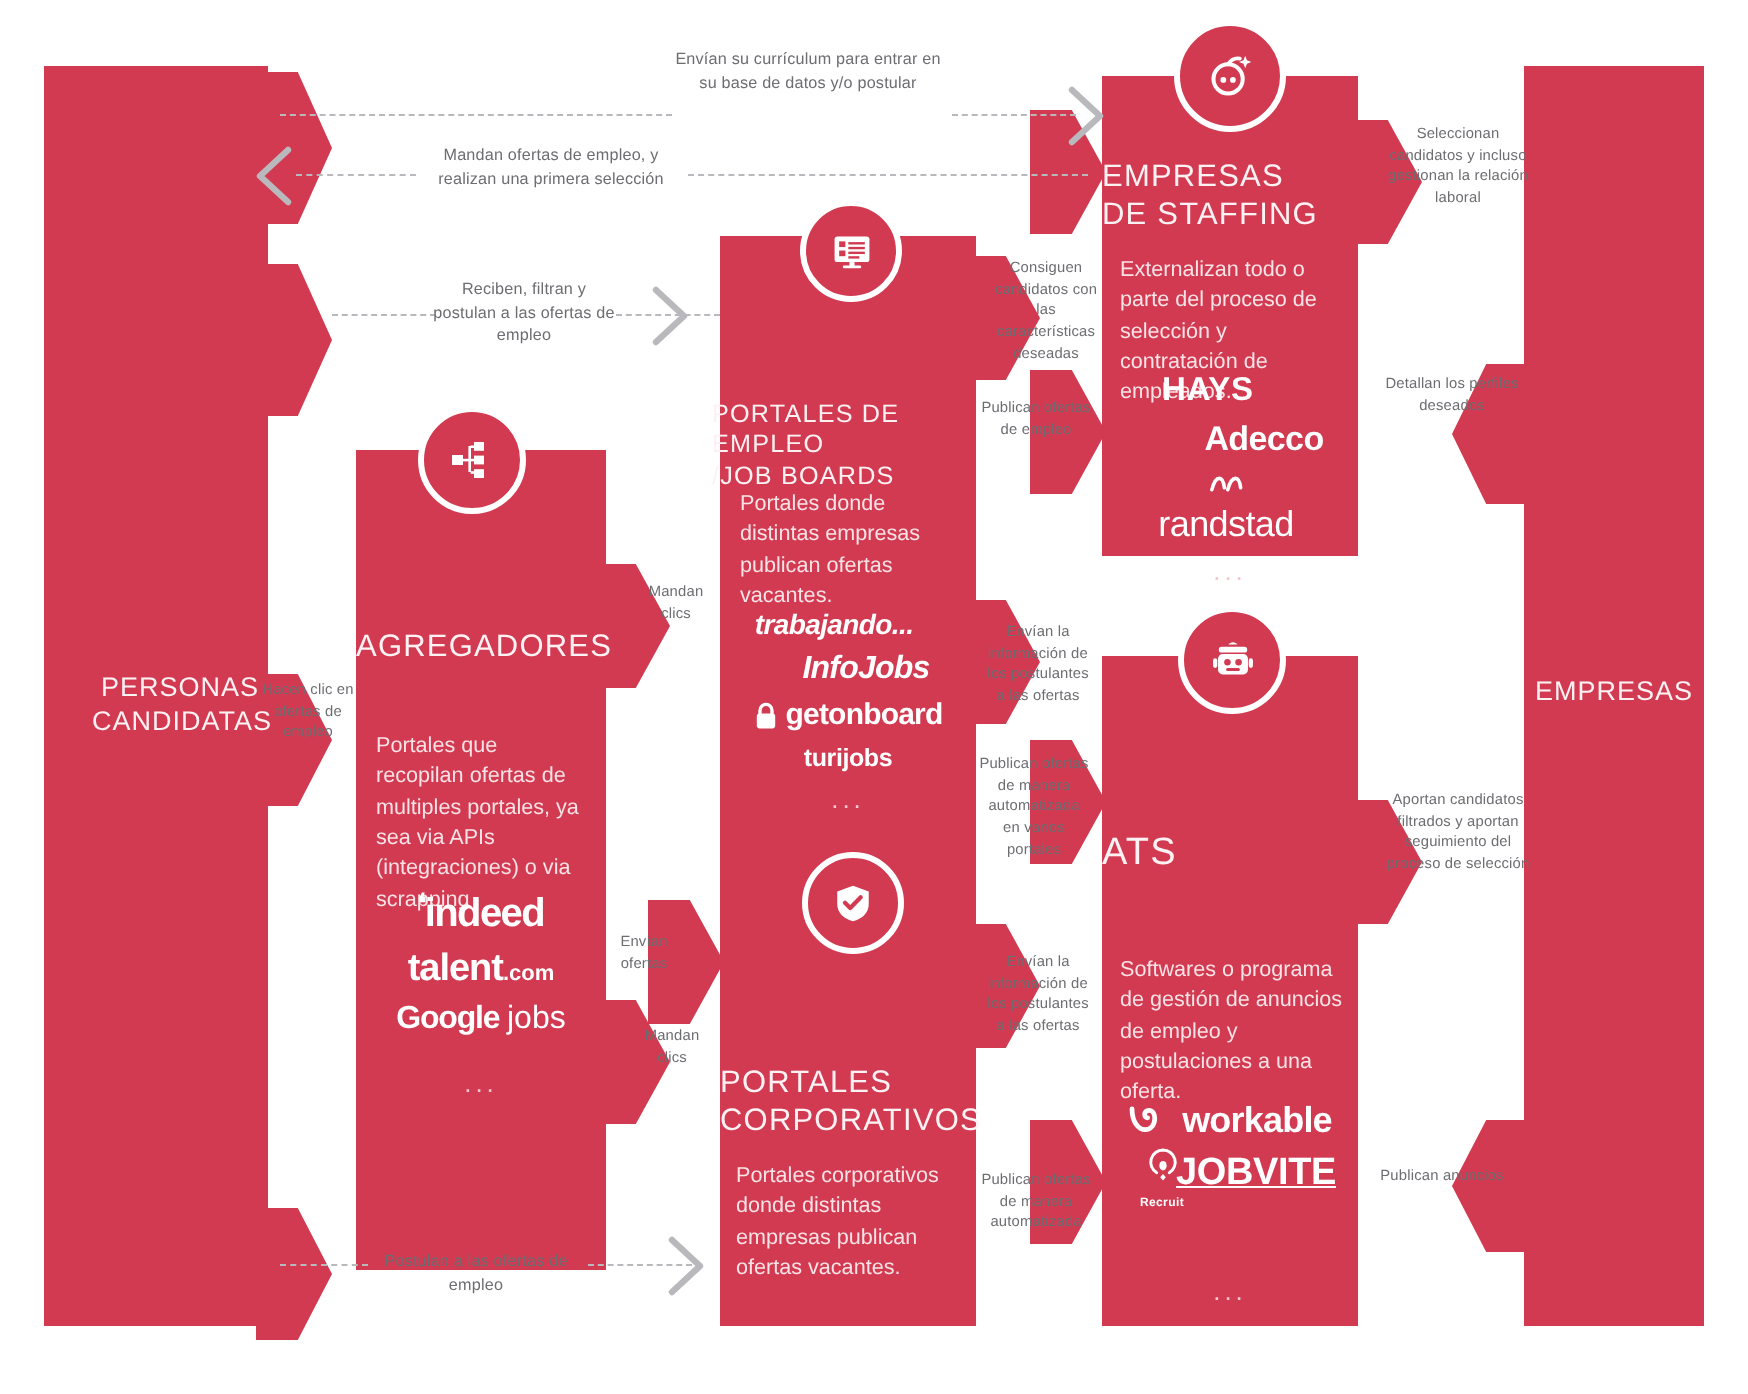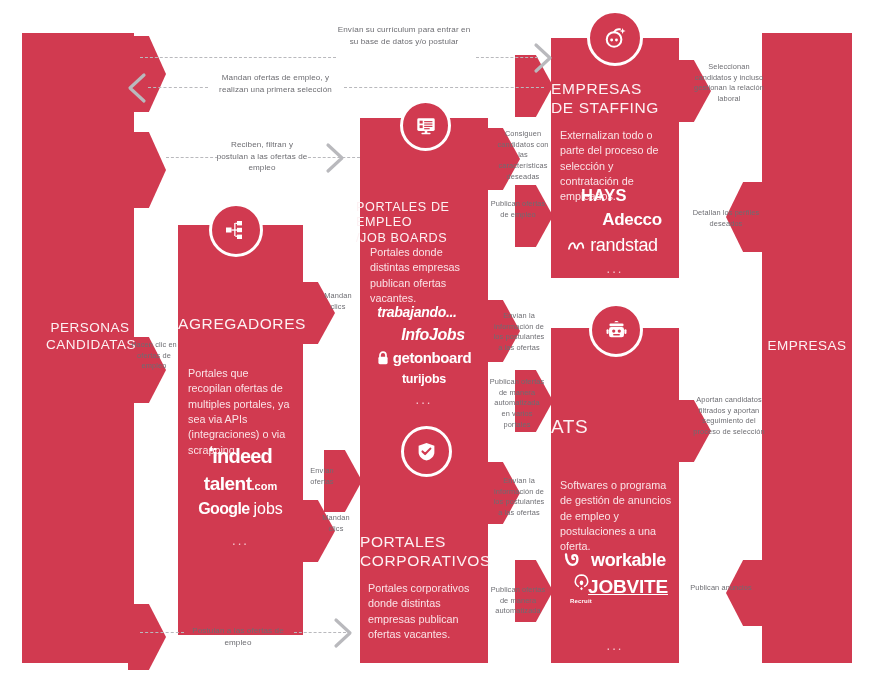--- a/index.html
+++ b/index.html
@@ -90,21 +90,21 @@
   </div>
 
   <div class="notch-r" style="left:128px;top:36px;width:38px;height:76px;"></div>
 
   <div class="notch-r" style="left:128px;top:132px;width:38px;height:76px;"></div>
 
   <div class="notch-r" style="left:128px;top:337px;width:38px;height:66px;"></div>
 
   <div class="notch-r" style="left:128px;top:604px;width:38px;height:66px;"></div>
 
-  <div class="abs side-label" style="left:22px;top:320px;width:112px;padding-left:24px;">
+  <div class="abs side-label" style="left:22px;top:336px;width:112px;padding-left:24px;">
     <div>PERSONAS</div>
     <div>CANDIDATAS</div>
   </div>
 
   <div class="col" style="left:762px;top:33px;width:90px;height:630px;">
   </div>
 
   <div class="notch-l" style="left:726px;top:182px;width:38px;height:70px;"></div>
 
   <div class="notch-l" style="left:726px;top:560px;width:38px;height:66px;"></div>
@@ -237,21 +237,21 @@
   <div class="abs col-title" style="left:551px;top:80px;width:128px;">
     <div>EMPRESAS</div>
     <div>DE STAFFING</div>
   </div>
   <div class="abs col-desc" style="left:560px;top:128px;width:110px;">
     <span>Externalizan todo o parte del proceso de selección y contratación de empleados.</span>
   </div>
   <div class="abs logos" style="left:551px;top:180px;width:128px;">
     <div class="logo logo-hays" style="margin-left:-22px;">HAYS</div>
     <div class="logo logo-adecco" style="margin-left:34px;">Adecco</div>
-    <div class="logo logo-randstad row-inline" style="gap:5px;margin-left:-4px;">
+    <div class="logo logo-randstad row-inline" style="gap:5px;margin-left:-4px;flex-direction:column;">
       <svg width="17" height="12" viewBox="0 0 18 12">
         <path d="M1 9 Q2.5 3 5 3 Q7 3 7.6 8" stroke="#fff" stroke-width="1.9" fill="none" stroke-linecap="round"></path>
         <path d="M9.4 9 Q11 3 13.6 3 Q15.6 3 16.2 8" stroke="#fff" stroke-width="1.9" fill="none" stroke-linecap="round"></path>
       </svg>
       <span>randstad</span>
     </div>
     <div class="logo ellipsis" style="margin-top:2px;">...</div>
   </div>
 
   <div class="col" style="left:551px;top:328px;width:128px;height:335px;">
@@ -373,21 +373,21 @@
   </div>
 
   <div class="abs mlabel" style="left:490px;top:585px;width:56px;">
     <span>Publican ofertas de manera automatizada</span>
   </div>
 
   <div class="abs mlabel" style="left:690px;top:62px;width:78px;">
     <span>Seleccionan candidatos y incluso gestionan la relación laboral</span>
   </div>
 
-  <div class="abs mlabel" style="left:688px;top:208px;width:76px;">
+  <div class="abs mlabel" style="left:688px;top:187px;width:76px;">
     <span>Detallan los perfiles deseados</span>
   </div>
 
   <div class="abs mlabel" style="left:692px;top:395px;width:74px;">
     <span>Aportan candidatos filtrados y aportan seguimiento del proceso de selección</span>
   </div>
 
   <div class="abs mlabel" style="left:678px;top:583px;width:86px;">
     <span>Publican anuncios</span>
   </div>

